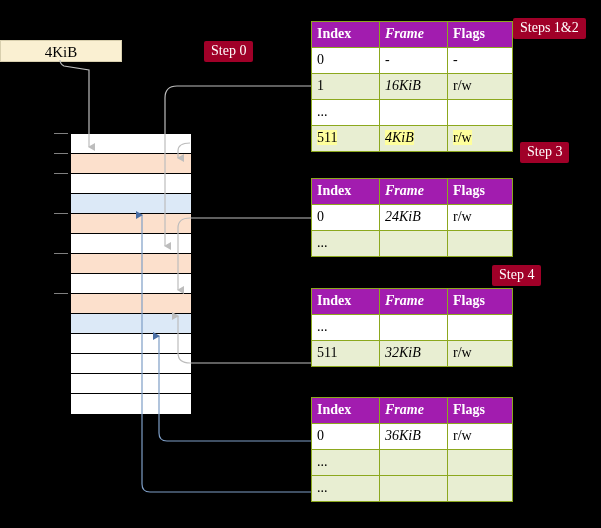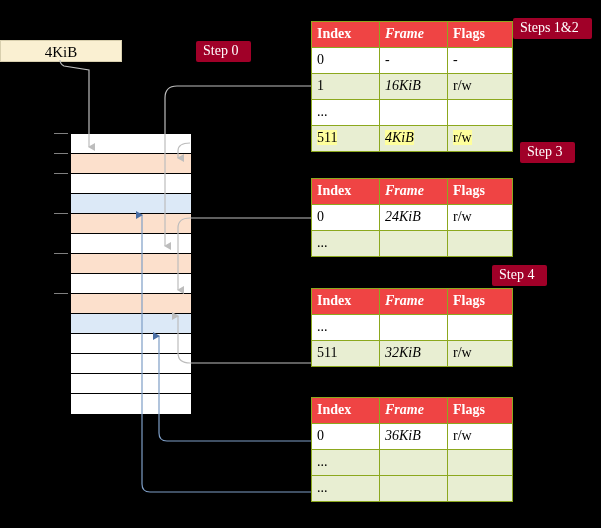--- a/index.html
+++ b/index.html
@@ -17,21 +17,21 @@
   }
 
   
   .step-badge {
     position: absolute;
     background: #a00028;
     color: #ffffff;
     font-family: "Liberation Serif", "DejaVu Serif", serif;
     font-size: 14px;
     line-height: 18px;
-    padding: 1px 13px 2px 7px;
+    padding: 1px 7px 2px 7px;
     border-radius: 2px;
     white-space: nowrap;
     text-align: center;
   }
 
   
   .page-box {
     position: absolute;
     background: #faf0d2;
     border: 1px solid #d8cfae;
@@ -56,21 +56,21 @@
     padding: 2px 5px 3px 5px;
     text-align: left;
     vertical-align: middle;
     height: 20px;
     font-weight: normal;
     color: #000000;
     overflow: hidden;
     white-space: nowrap;
   }
   .ptable th {
-    background: #ef4444;
+    background: #a21caf;
     color: #ffffff;
     font-weight: bold;
     border-color: #8ca81e;
   }
   .ptable tr.alt td {
     background: #e8eed2;
   }
   .ptable tr.plain td {
     background: #ffffff;
   }
@@ -179,21 +179,21 @@
     </g>
     <g fill="none" stroke="#7e9ec6" stroke-width="1.2">
 
       <path d="M481,441 L167,441 Q159,441 159,433 L159,336" marker-end="url(#ahBlue)"></path>
 
       <path d="M481,492 L150,492 Q142,492 142,484 L142,215" marker-end="url(#ahBlue)"></path>
     </g>
   </svg>
 
   <div id="badges">
-      <div class="step-badge" style="left: 196px; top: 41px;">Step 0</div>
+      <div class="step-badge" style="left: 204px; top: 41px;">Step 0</div>
       <div class="step-badge" style="left: 513px; top: 18px;">Steps 1&amp;2</div>
       <div class="step-badge" style="left: 520px; top: 142px;">Step 3</div>
       <div class="step-badge" style="left: 492px; top: 265px;">Step 4</div>
     </div>
 
   <div id="tables">
       <table class="ptable" style="left: 311px; top: 21px; width: 170px;">
         <thead>
           <tr>
             <th class="col-index">Index</th>

